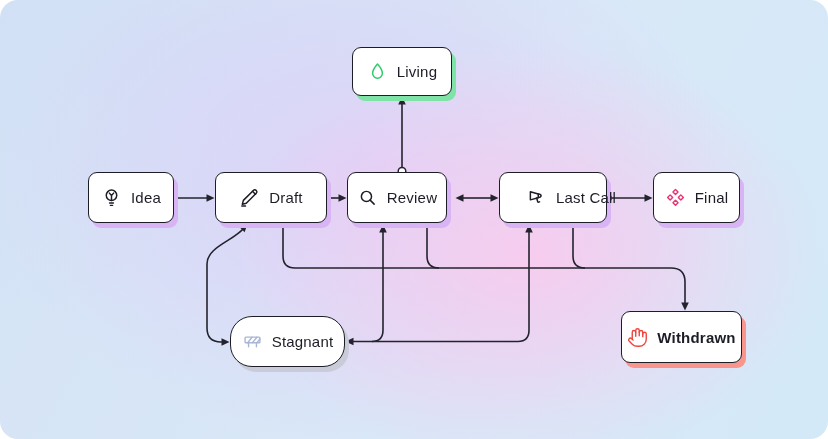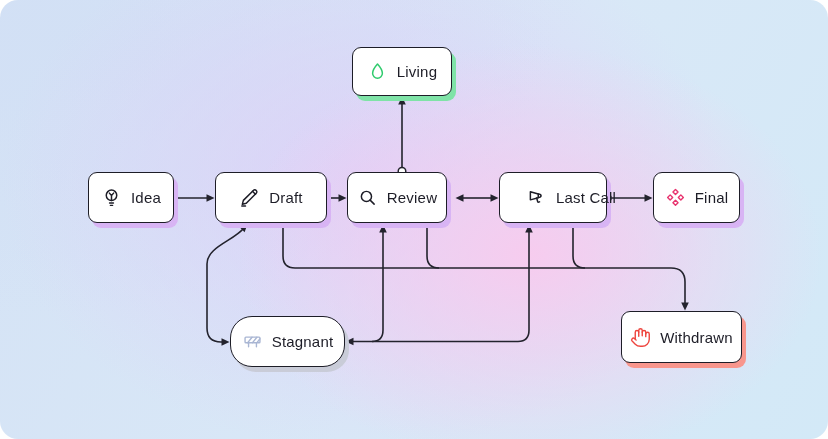--- a/index.html
+++ b/index.html
@@ -162,21 +162,21 @@
     <span class="icon" style="color: rgb(169, 182, 211);">
       <svg viewBox="0 0 24 24" style="stroke-width:1.6">
         <rect x="3.5" y="7" width="17" height="6.5" rx="1"></rect>
         <path d="M6.5 13.3l5-6.2M12 13.3l5-6.2M17.3 13 20.4 9"></path>
         <path d="M7.5 13.5V18M16.5 13.5V18"></path>
       </svg>
     </span>
     <span class="label">Stagnant</span>
   </div>
 
-  <div class="node" style="left: 621px; top: 311px; width: 121px; height: 52px; box-shadow: rgb(248, 150, 141) 4px 5px 0px 0px;">
+  <div class="node" style="left: 621px; top: 311px; width: 121px; height: 52px; box-shadow: rgb(248, 150, 141) 4px 5px 0px 0px; font-weight: bold;">
     <span class="icon" style="color: rgb(238, 69, 62);">
       <svg viewBox="0 0 24 24" style="stroke-width:1.6">
         <path d="M18 11V6a2 2 0 0 0-2-2a2 2 0 0 0-2 2"></path>
         <path d="M14 10V4a2 2 0 0 0-2-2a2 2 0 0 0-2 2v2"></path>
         <path d="M10 10.5V6a2 2 0 0 0-2-2a2 2 0 0 0-2 2v8"></path>
         <path d="M18 8a2 2 0 1 1 4 0v6a8 8 0 0 1-8 8h-2c-2.8 0-4.5-.86-5.99-2.34l-3.6-3.6a2 2 0 0 1 2.83-2.82L7 15"></path>
       </svg>
     </span>
     <span class="label">Withdrawn</span>
   </div>

